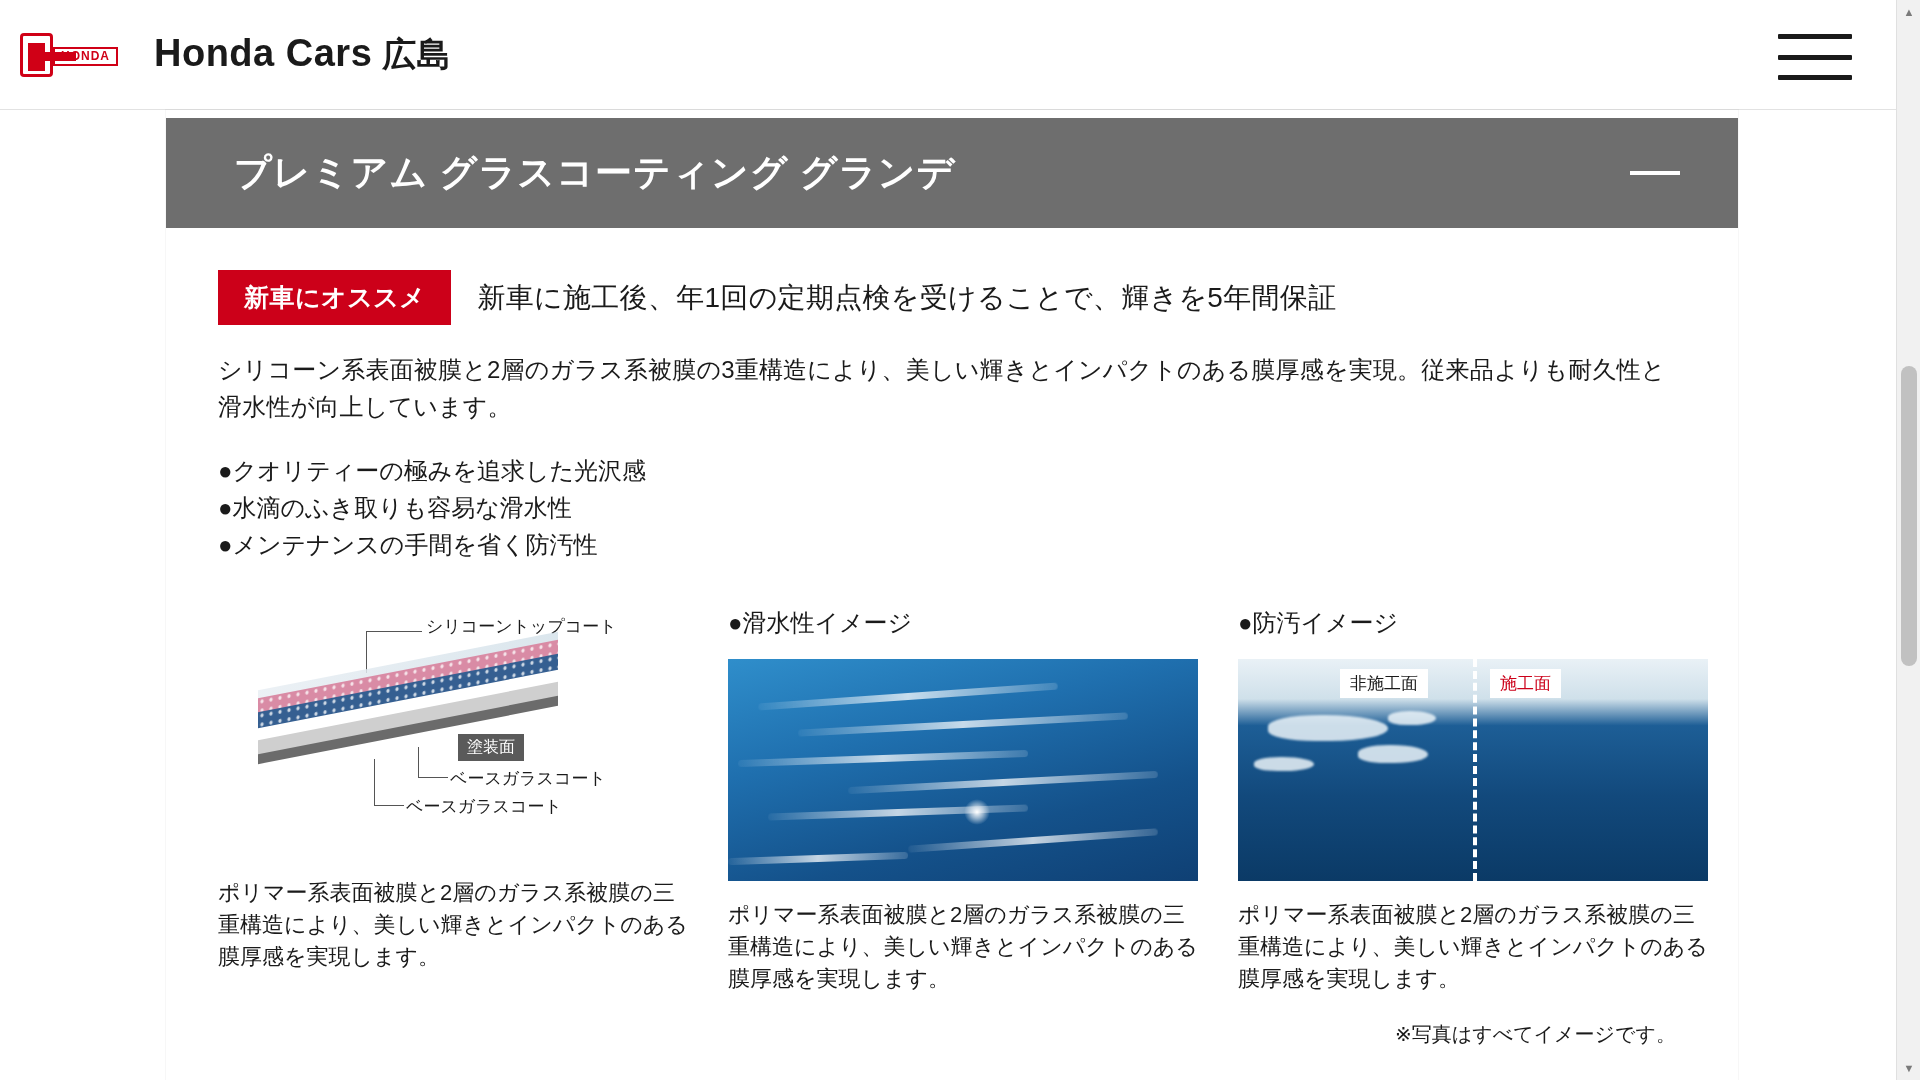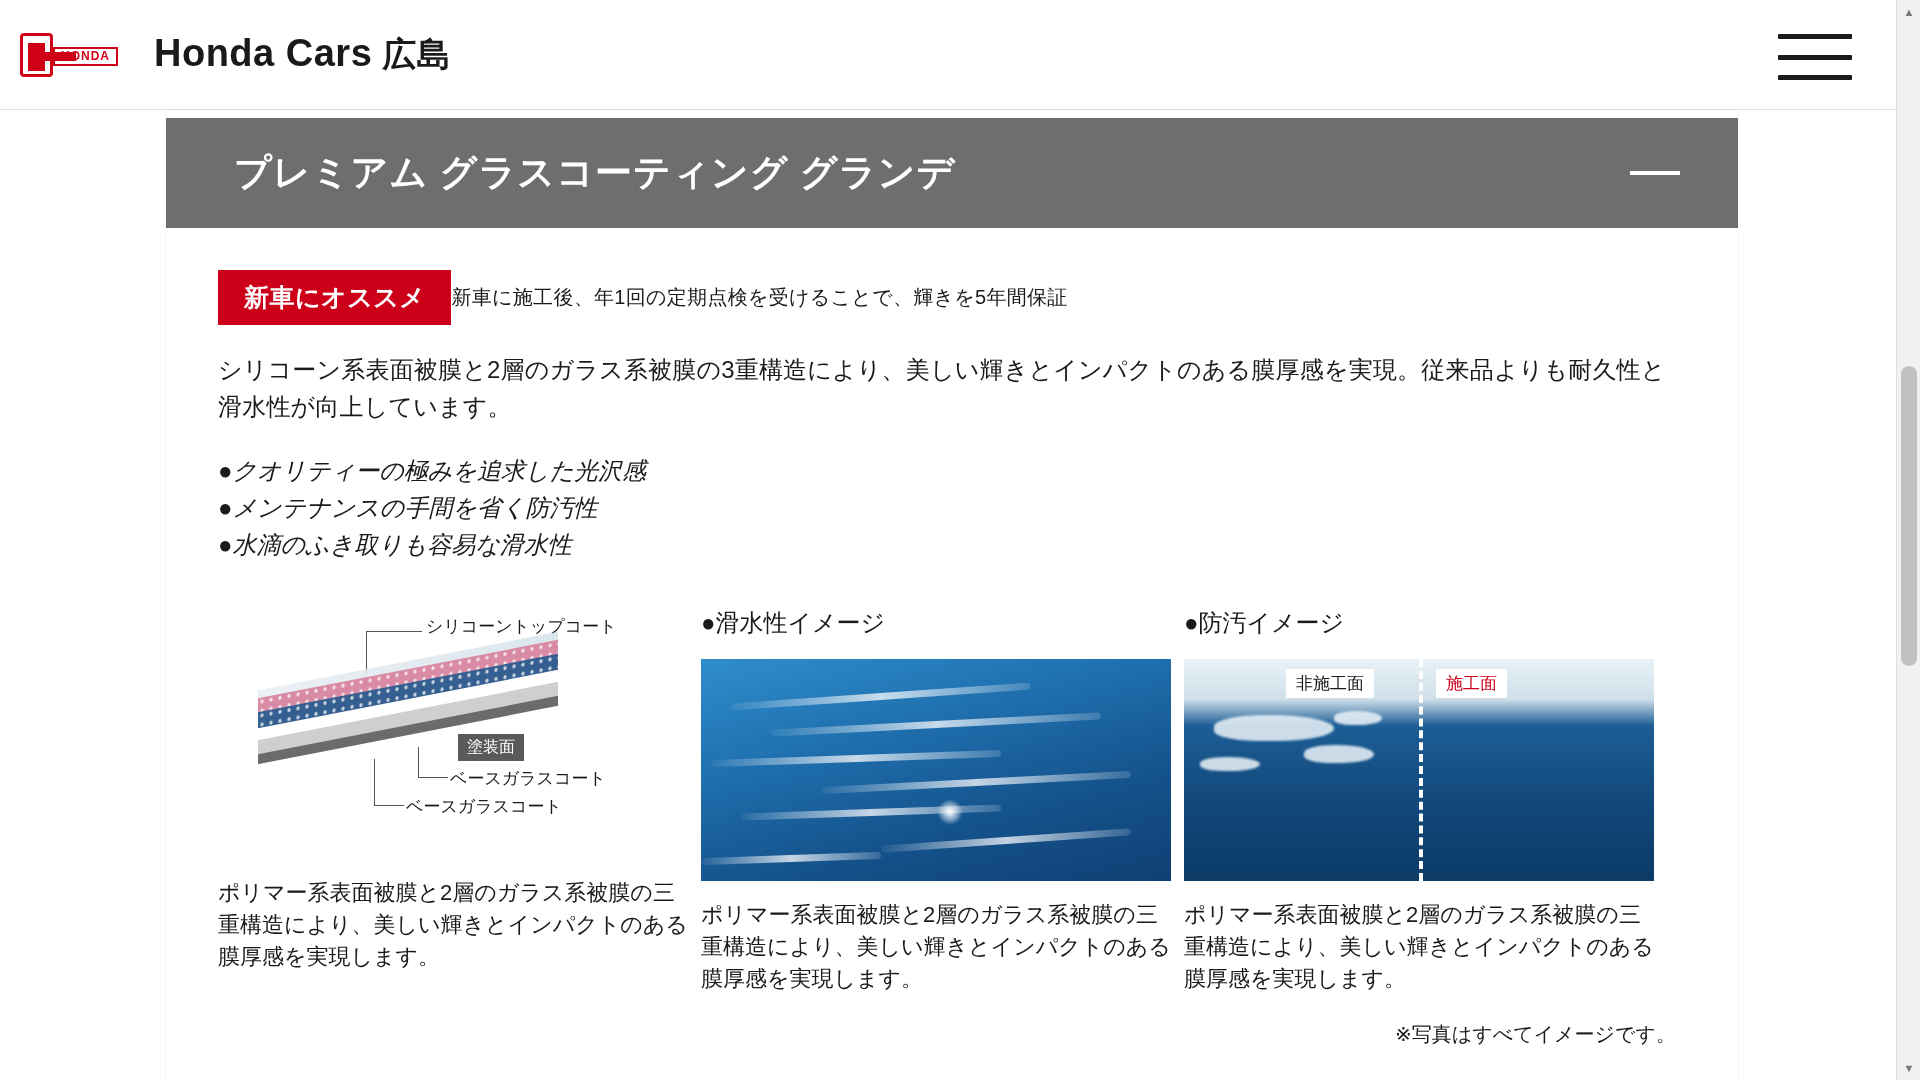--- a/index.html
+++ b/index.html
@@ -150,45 +150,46 @@
   .badge {
     background: #cc0019;
     color: #ffffff;
     font-size: 25px;
     font-weight: bold;
     padding: 12px 26px;
     line-height: 1.25;
     letter-spacing: 0.5px;
   }
   .badge-note {
-    font-size: 20px;
+    margin-left: 26px;
+    font-size: 28px;
     color: #1a1a1a;
     letter-spacing: 0.3px;
   }
 
   .lead {
     font-size: 24px;
     line-height: 1.55;
     color: #1a1a1a;
     letter-spacing: 0.2px;
     margin: 0 0 26px 0;
     max-width: 1470px;
   }
   .bullets {
     margin: 0 0 44px 0;
     font-size: 24px;
     line-height: 1.55;
     color: #1a1a1a;
   }
-  .bullets div { white-space: nowrap; font-style: italic; }
+  .bullets div { white-space: nowrap; }
 
   
   .cols {
     display: flex;
-    gap: 13px;
+    gap: 40px;
   }
   .col { width: 470px; }
 
   .col-caption {
     font-size: 22px;
     line-height: 1.45;
     color: #1a1a1a;
     margin-top: 18px;
   }
 
@@ -369,22 +370,22 @@
 
       <div class="badge-row">
         <div class="badge">新車にオススメ</div>
         <div class="badge-note">新車に施工後、年1回の定期点検を受けることで、輝きを5年間保証</div>
       </div>
 
       <p class="lead">シリコーン系表面被膜と2層のガラス系被膜の3重構造により、美しい輝きとインパクトのある膜厚感を実現。従来品よりも耐久性と滑水性が向上しています。</p>
 
       <div class="bullets">
         <div>●クオリティーの極みを追求した光沢感</div>
+        <div>●水滴のふき取りも容易な滑水性</div>
         <div>●メンテナンスの手間を省く防汚性</div>
-        <div>●水滴のふき取りも容易な滑水性</div>
       </div>
 
       <div class="cols">
 
         <div class="col">
           <div class="diagram">
             <div class="diag-label lbl-top">シリコーントップコート</div>
             <div class="diag-line" style="left:196px; top:22px; width:1px; height:0;"></div>
             <div class="diag-line" style="left:148px; top:22px; width:56px; height:1px;"></div>
             <div class="diag-line" style="left:148px; top:22px; width:1px; height:42px;"></div>

